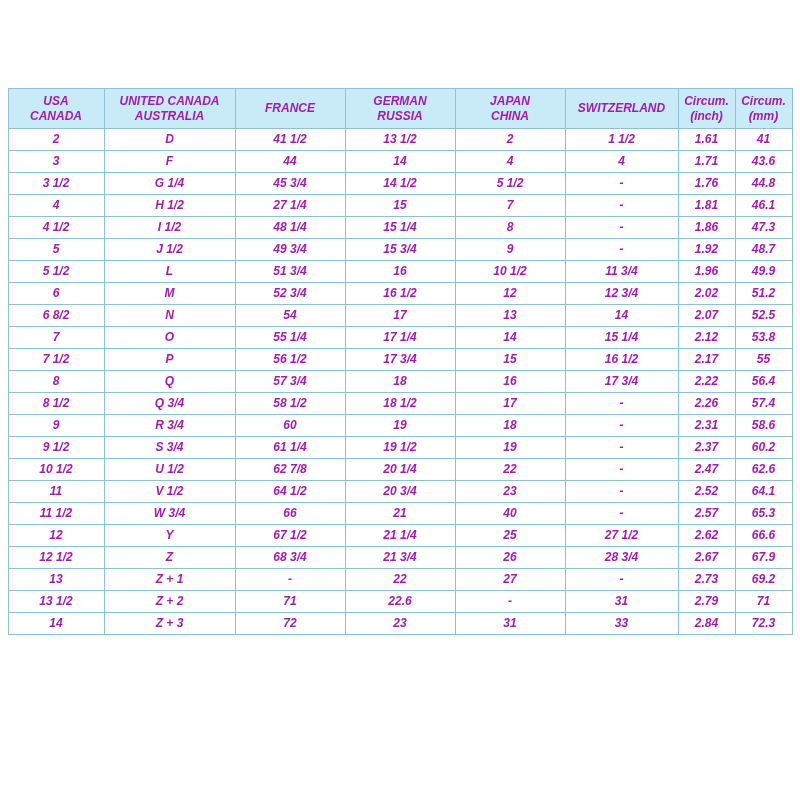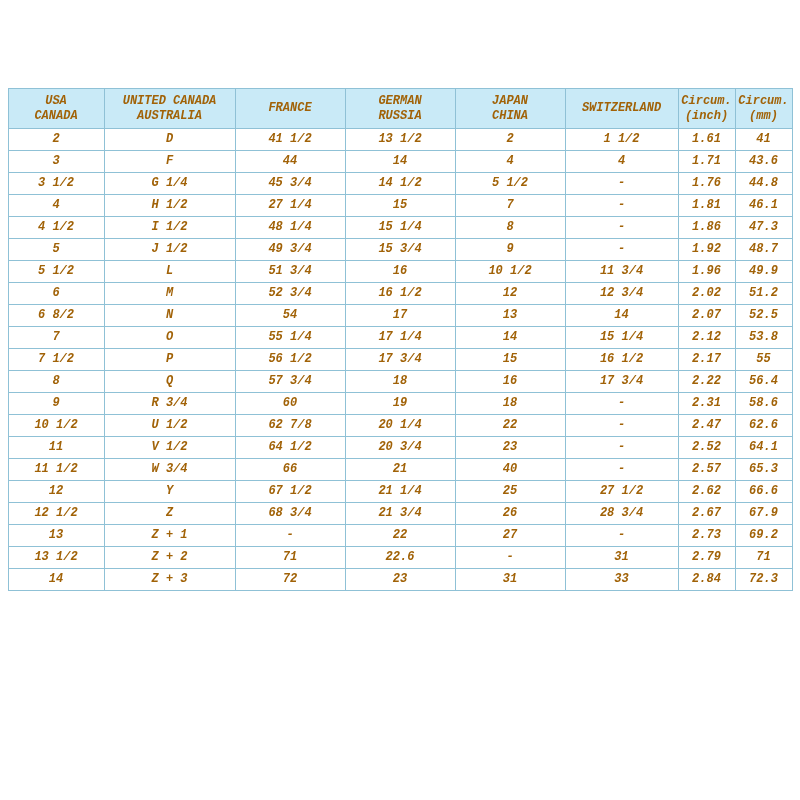--- a/index.html
+++ b/index.html
@@ -17,22 +17,21 @@
     display: flex;
     justify-content: center;
     align-items: flex-start;
   }
   table.ring-size {
     border-collapse: collapse;
     width: 784px;
     table-layout: fixed;
     font-style: italic;
     font-weight: bold;
-    color: #a16207;
-    font-family: Liberation Mono, monospace;
+    color: #a21caf;
   }
   table.ring-size th,
   table.ring-size td {
     border: 1px solid #8fc1d6;
     text-align: center;
     vertical-align: middle;
     font-size: 12px;
     font-style: italic;
     font-weight: bold;
     padding: 0 2px;
@@ -205,28 +204,48 @@
           <td>8</td>
           <td>Q</td>
           <td>57 3/4</td>
           <td>18</td>
           <td>16</td>
           <td>17 3/4</td>
           <td>2.22</td>
           <td>56.4</td>
         </tr>
         <tr>
+          <td>8 1/2</td>
+          <td>Q 3/4</td>
+          <td>58 1/2</td>
+          <td>18 1/2</td>
+          <td>17</td>
+          <td>-</td>
+          <td>2.26</td>
+          <td>57.4</td>
+        </tr>
+        <tr>
           <td>9</td>
           <td>R 3/4</td>
           <td>60</td>
           <td>19</td>
           <td>18</td>
           <td>-</td>
           <td>2.31</td>
           <td>58.6</td>
+        </tr>
+        <tr>
+          <td>9 1/2</td>
+          <td>S 3/4</td>
+          <td>61 1/4</td>
+          <td>19 1/2</td>
+          <td>19</td>
+          <td>-</td>
+          <td>2.37</td>
+          <td>60.2</td>
         </tr>
         <tr>
           <td>10 1/2</td>
           <td>U 1/2</td>
           <td>62 7/8</td>
           <td>20 1/4</td>
           <td>22</td>
           <td>-</td>
           <td>2.47</td>
           <td>62.6</td>

